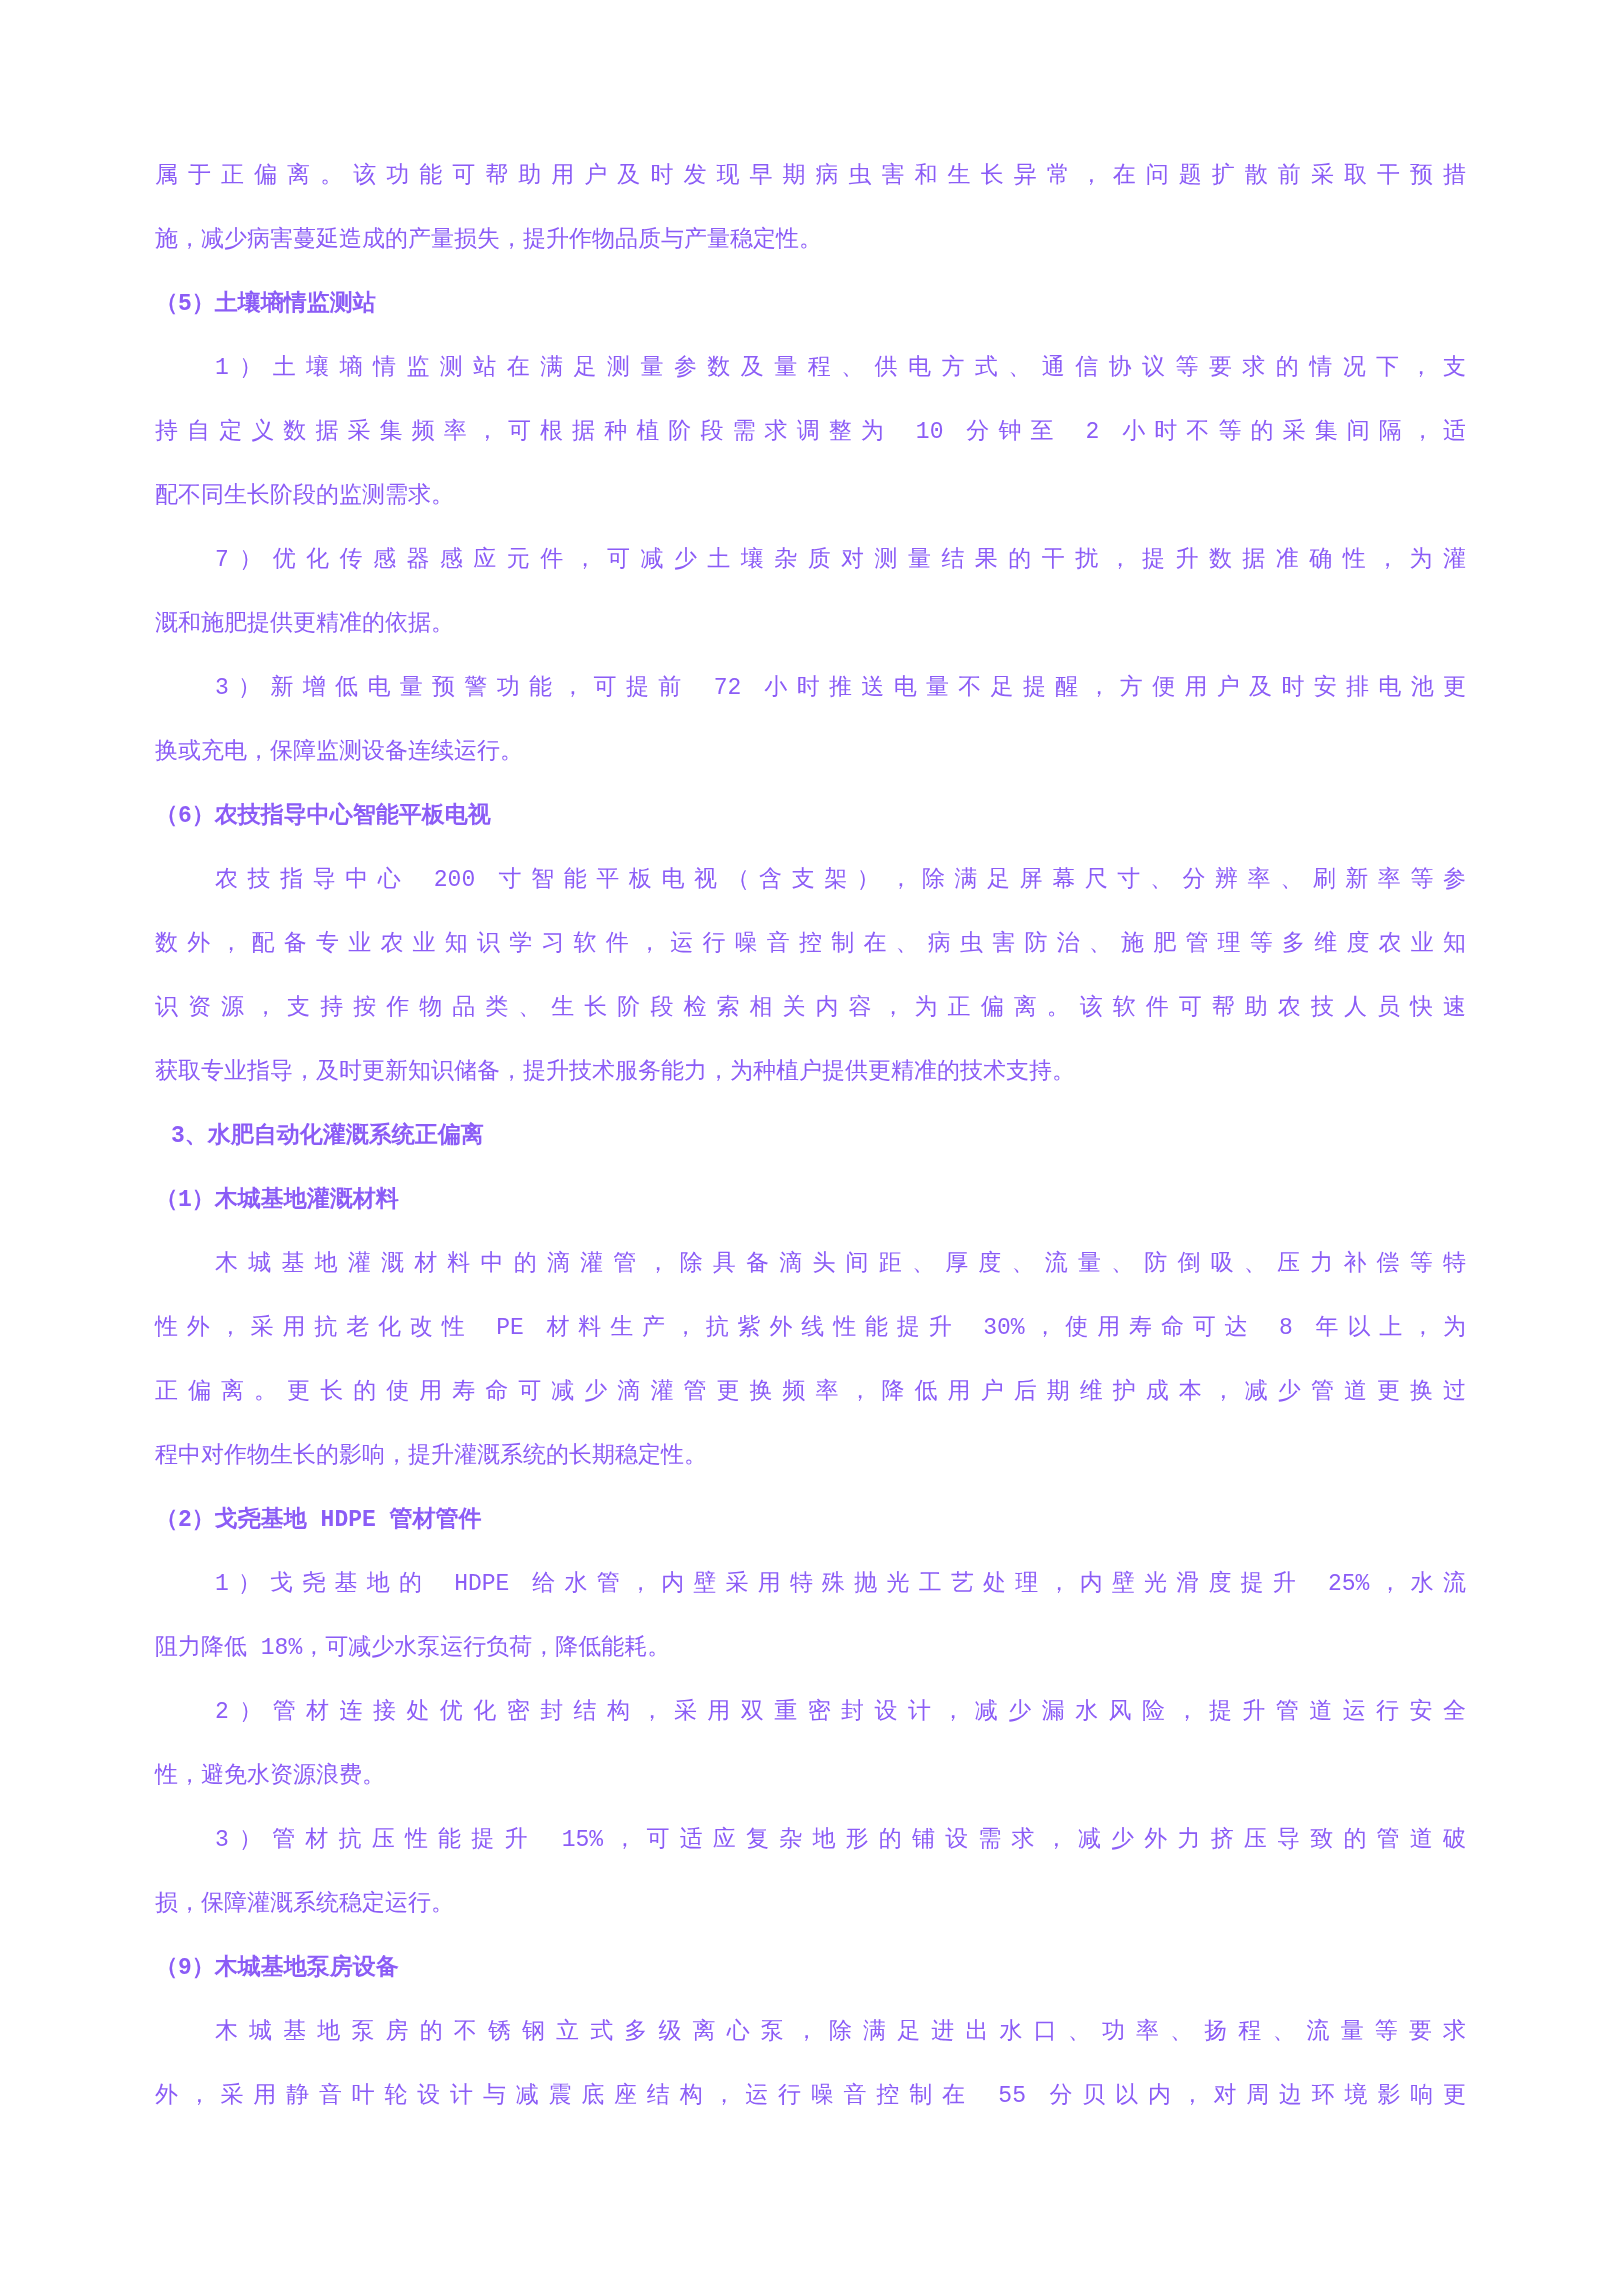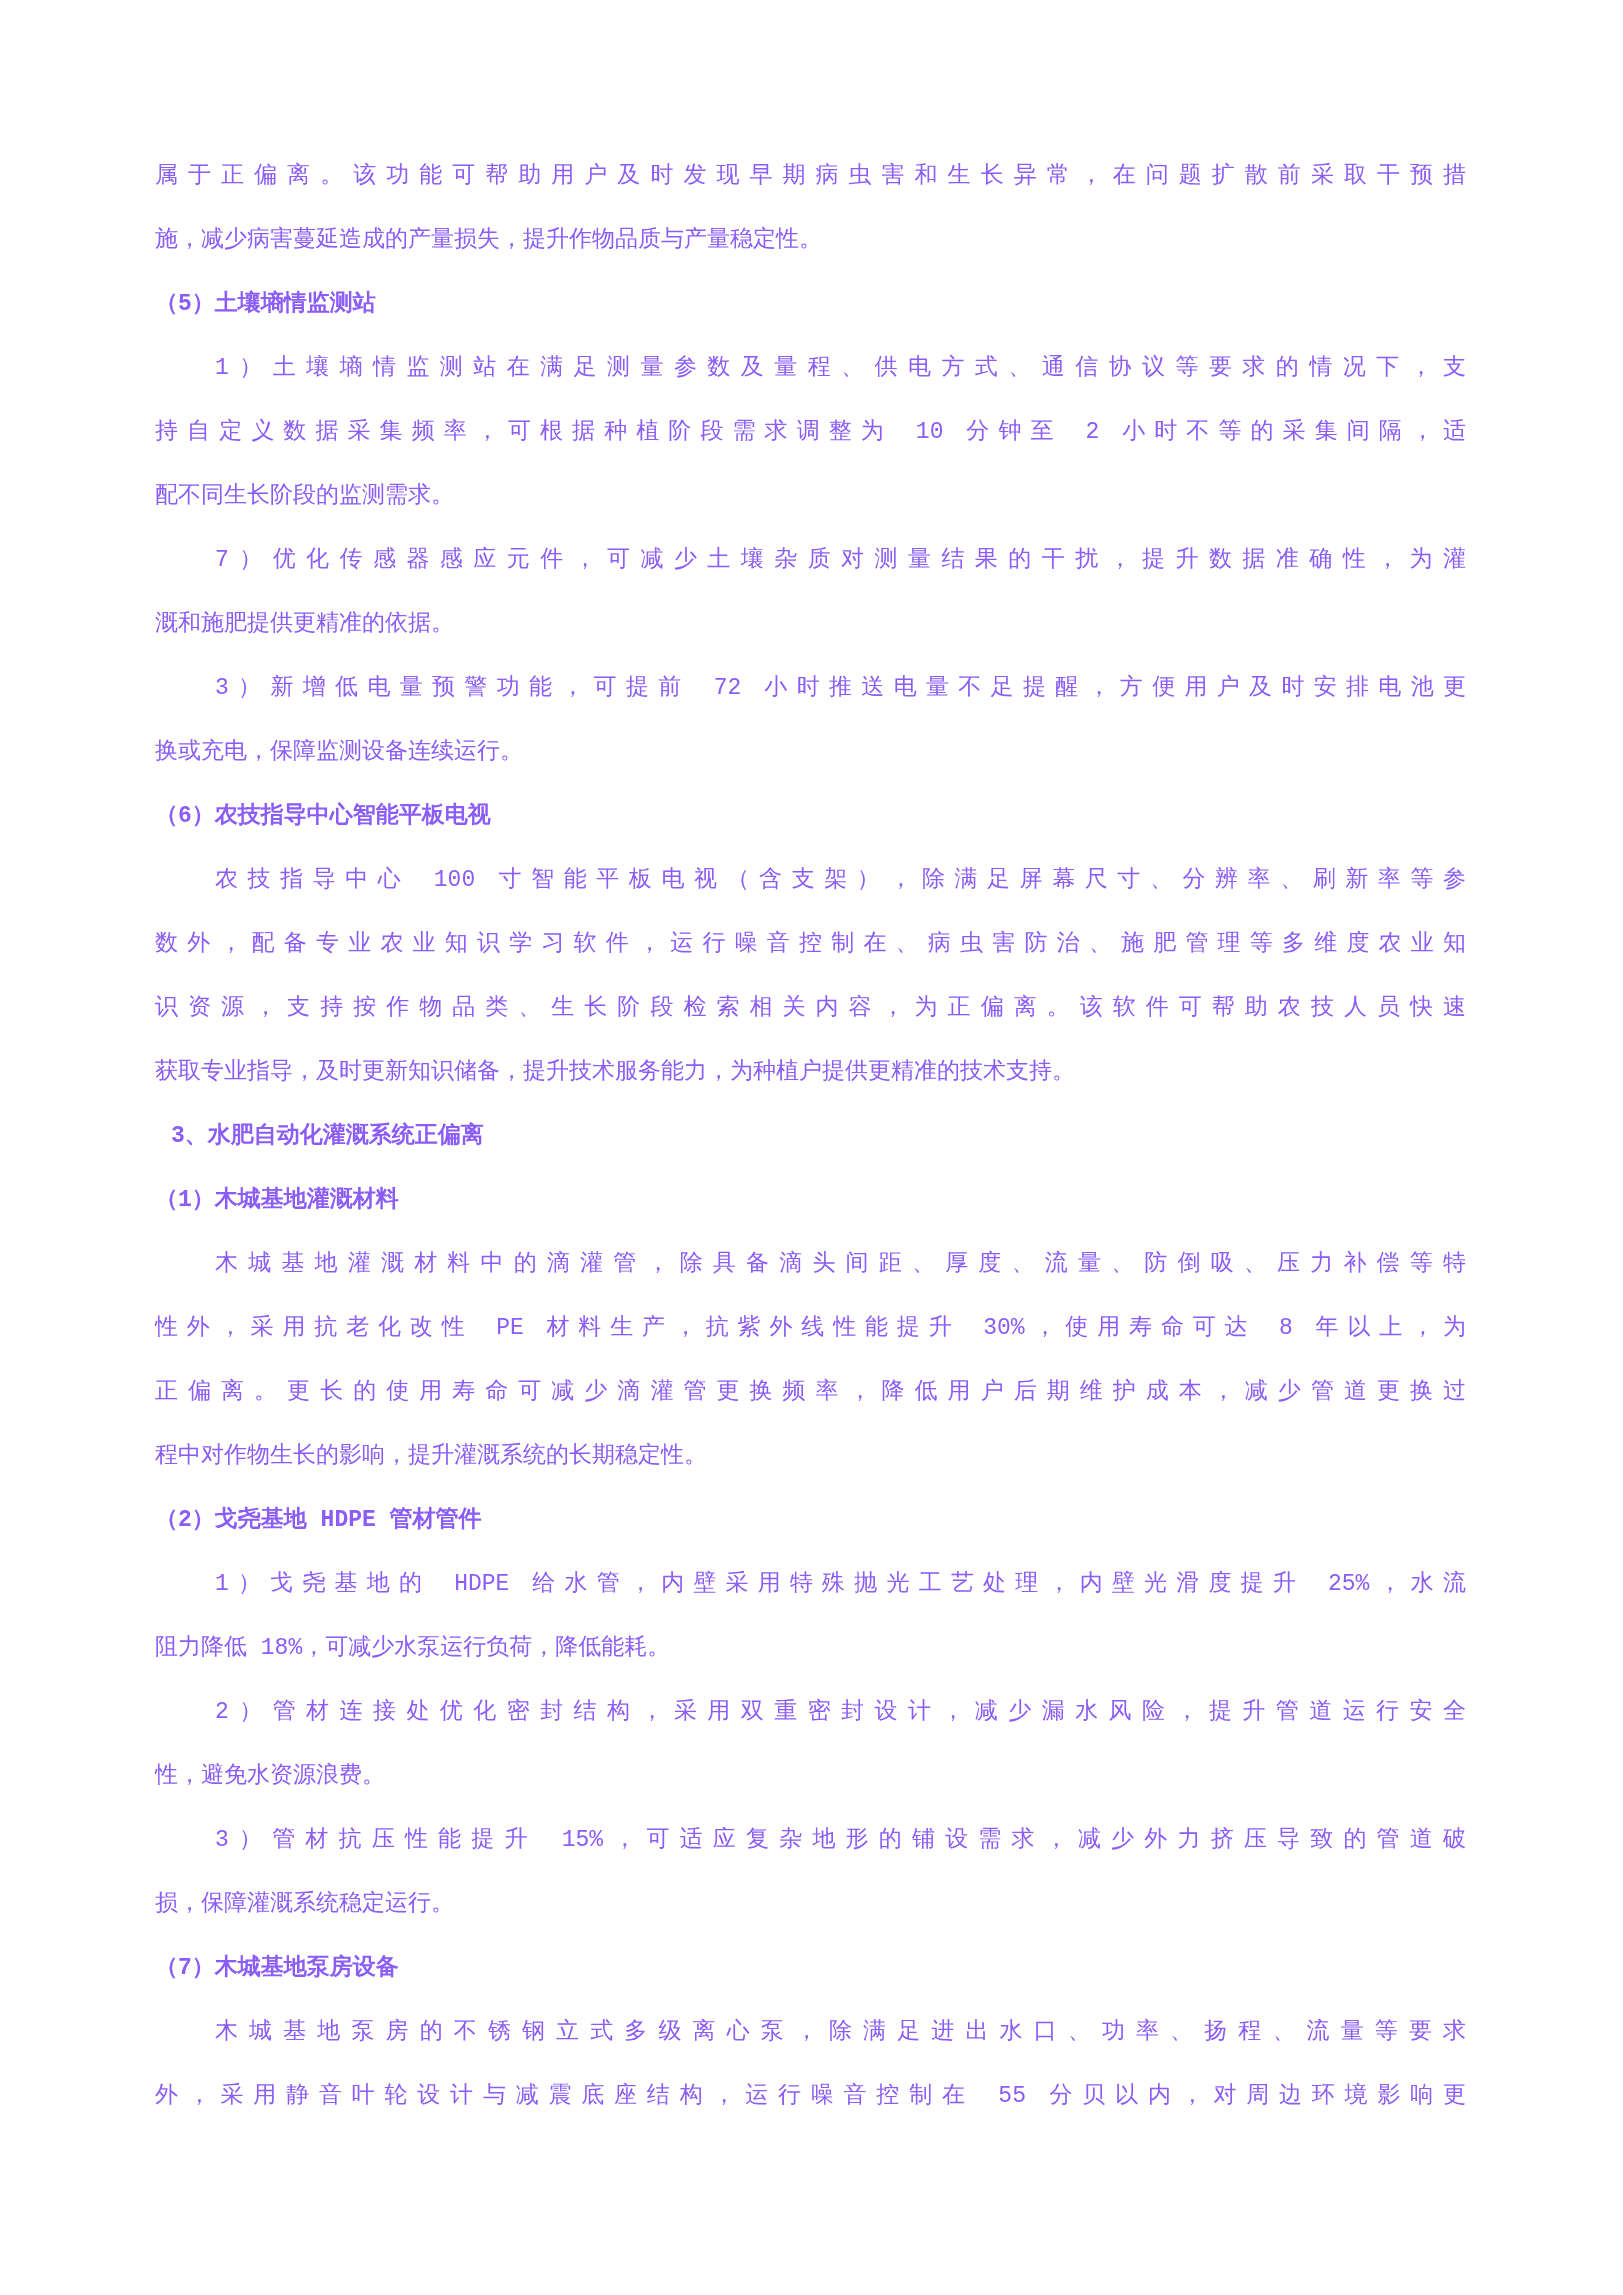--- a/index.html
+++ b/index.html
@@ -42,21 +42,21 @@
   </div>
 
   <div>
     <div class="line indent">3）新增低电量预警功能，可提前 72 小时推送电量不足提醒，方便用户及时安排电池更</div>
     <div class="line last">换或充电，保障监测设备连续运行。</div>
   </div>
 
   <div class="line heading">（6）农技指导中心智能平板电视</div>
 
   <div>
-    <div class="line indent">农技指导中心 100 寸智能平板电视（含支架），除满足屏幕尺寸、分辨率、刷新率等参</div>
+    <div class="line indent">农技指导中心 200 寸智能平板电视（含支架），除满足屏幕尺寸、分辨率、刷新率等参</div>
     <div class="line">数外，配备专业农业知识学习软件，运行噪音控制在、病虫害防治、施肥管理等多维度农业知</div>
     <div class="line">识资源，支持按作物品类、生长阶段检索相关内容，为正偏离。该软件可帮助农技人员快速</div>
     <div class="line last">获取专业指导，及时更新知识储备，提升技术服务能力，为种植户提供更精准的技术支持。</div>
   </div>
 
   <div class="line heading sub">3、水肥自动化灌溉系统正偏离</div>
 
   <div class="line heading">（1）木城基地灌溉材料</div>
 
   <div>
@@ -76,20 +76,20 @@
   <div>
     <div class="line indent">2）管材连接处优化密封结构，采用双重密封设计，减少漏水风险，提升管道运行安全</div>
     <div class="line last">性，避免水资源浪费。</div>
   </div>
 
   <div>
     <div class="line indent">3）管材抗压性能提升 15%，可适应复杂地形的铺设需求，减少外力挤压导致的管道破</div>
     <div class="line last">损，保障灌溉系统稳定运行。</div>
   </div>
 
-  <div class="line heading">（7）木城基地泵房设备</div>
+  <div class="line heading">（9）木城基地泵房设备</div>
 
   <div>
     <div class="line indent">木城基地泵房的不锈钢立式多级离心泵，除满足进出水口、功率、扬程、流量等要求</div>
     <div class="line">外，采用静音叶轮设计与减震底座结构，运行噪音控制在 55 分贝以内，对周边环境影响更</div>
   </div>
 </div>
 
 
 </body></html>

